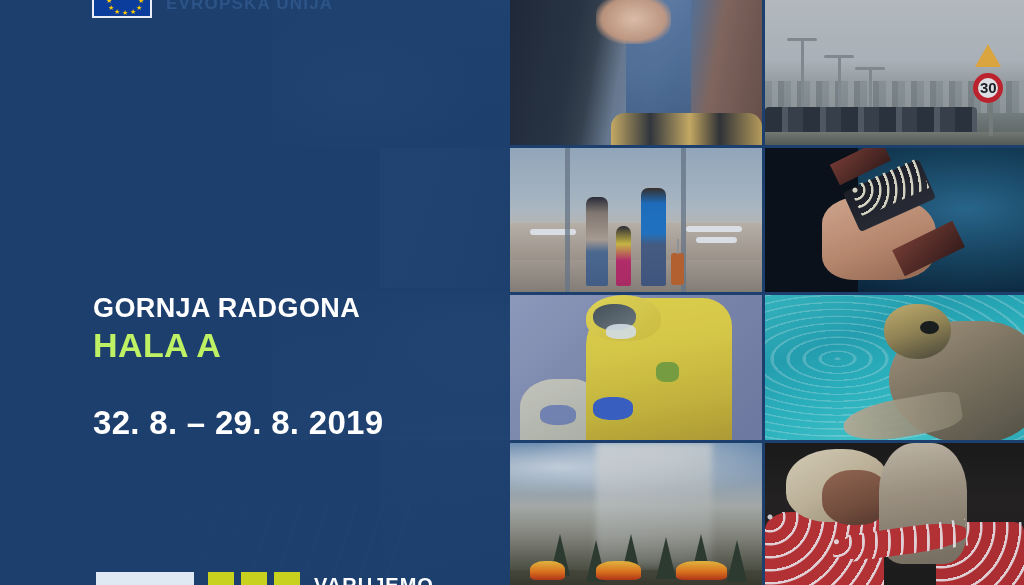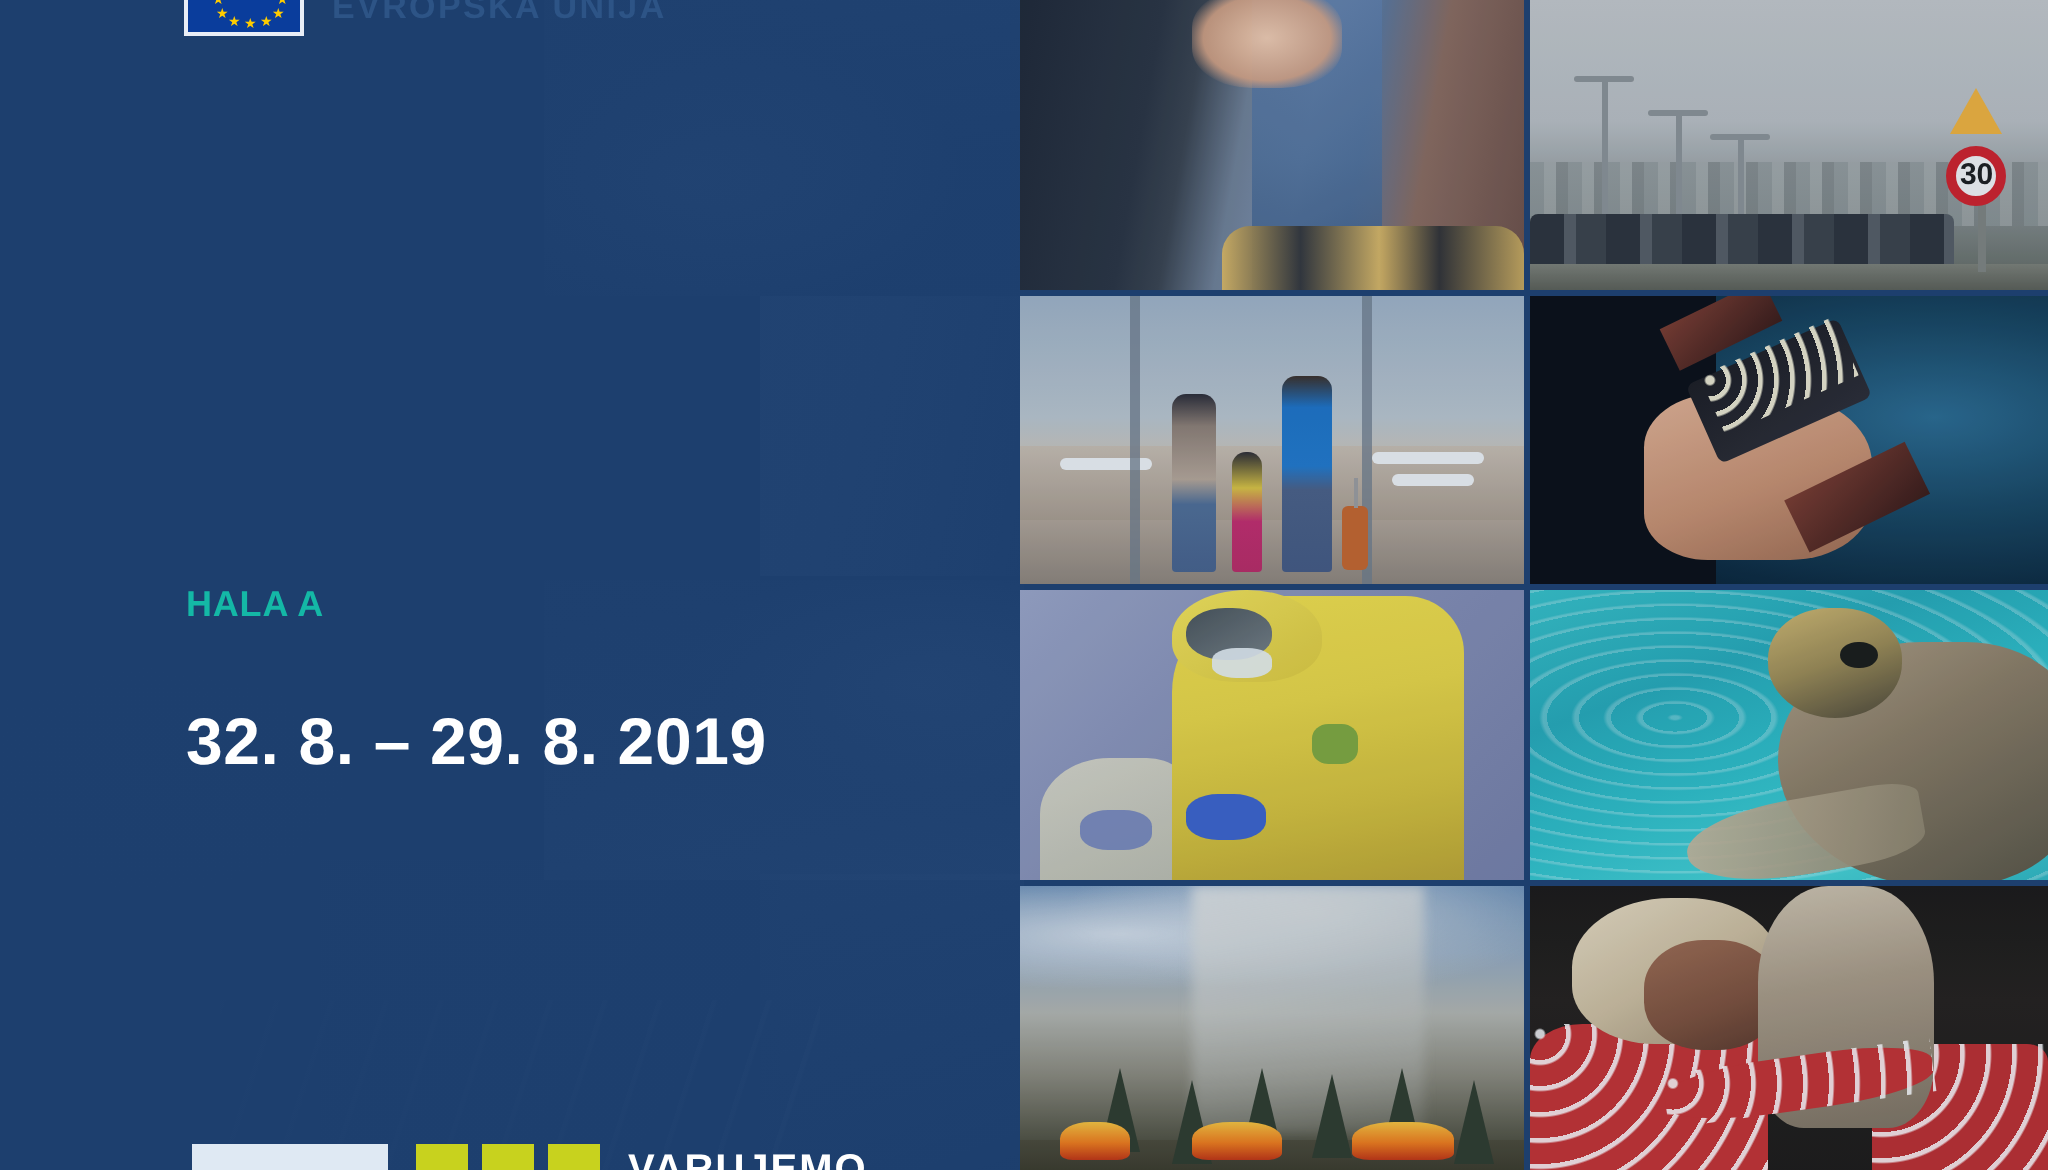--- a/index.html
+++ b/index.html
@@ -46,21 +46,21 @@
   .eu-flag{position:relative;width:60px;height:40px;background:#0a3d9c;border:2px solid #e9eef7;box-sizing:border-box;}
   .eu-stars{position:absolute;inset:0;}
   .eu-stars span{position:absolute;width:4px;height:4px;color:#ffcc00;font-size:7px;line-height:4px;}
   .eu-label{color:#2d5486;font-size:17px;font-weight:700;letter-spacing:1.2px;white-space:nowrap;
     transform:translateY(-4px);}
 
   
   .headline{position:absolute;left:93px;top:292px;width:400px;}
   .title-main{color:#ffffff;font-size:46px;font-weight:700;letter-spacing:.5px;line-height:1;margin:0 0 16px 0;}
   .title-sub{color:#ffffff;font-size:27px;font-weight:700;letter-spacing:.4px;line-height:1.22;margin:0;}
-  .title-sub2{color:#14b8a6;font-size:18px;font-weight:700;letter-spacing:.4px;line-height:1.22;margin:0;}
+  .title-sub2{color:#bef264;font-size:34px;font-weight:700;letter-spacing:.4px;line-height:1.22;margin:0;}
   .date-line{color:#ffffff;font-size:33px;font-weight:700;letter-spacing:.3px;margin:38px 0 0 0;}
 
   
   .bottom-logos{position:absolute;left:96px;top:572px;display:flex;align-items:flex-start;gap:14px;}
   .logo-box{width:98px;height:26px;background:#dfe9f3;}
   .logo-bars{display:flex;gap:7px;align-items:flex-start;}
   .logo-bars i{display:block;width:26px;height:26px;background:#c8d21e;}
   .logo-word{color:#ffffff;font-size:20px;font-weight:700;letter-spacing:1px;line-height:26px;white-space:nowrap;}
 
   
@@ -325,20 +325,21 @@
           <span style="left:20px;top:30px;">★</span>
         <span style="left:14px;top:26px;">★</span>
           <span style="left:12px;top:19px;">★</span>
 
       </div>
     </div>
     <div class="eu-label">EVROPSKA UNIJA</div>
   </div>
 
   <div class="headline">
+    <div class="title-sub">GORNJA RADGONA</div>
     <div class="title-sub2">HALA A</div>
     <div class="date-line">32. 8. – 29. 8. 2019</div>
   </div>
 
   <div class="bottom-logos">
     <div class="logo-box"></div>
     <div class="logo-bars">
         <i></i>
         <i></i>
         <i></i>

